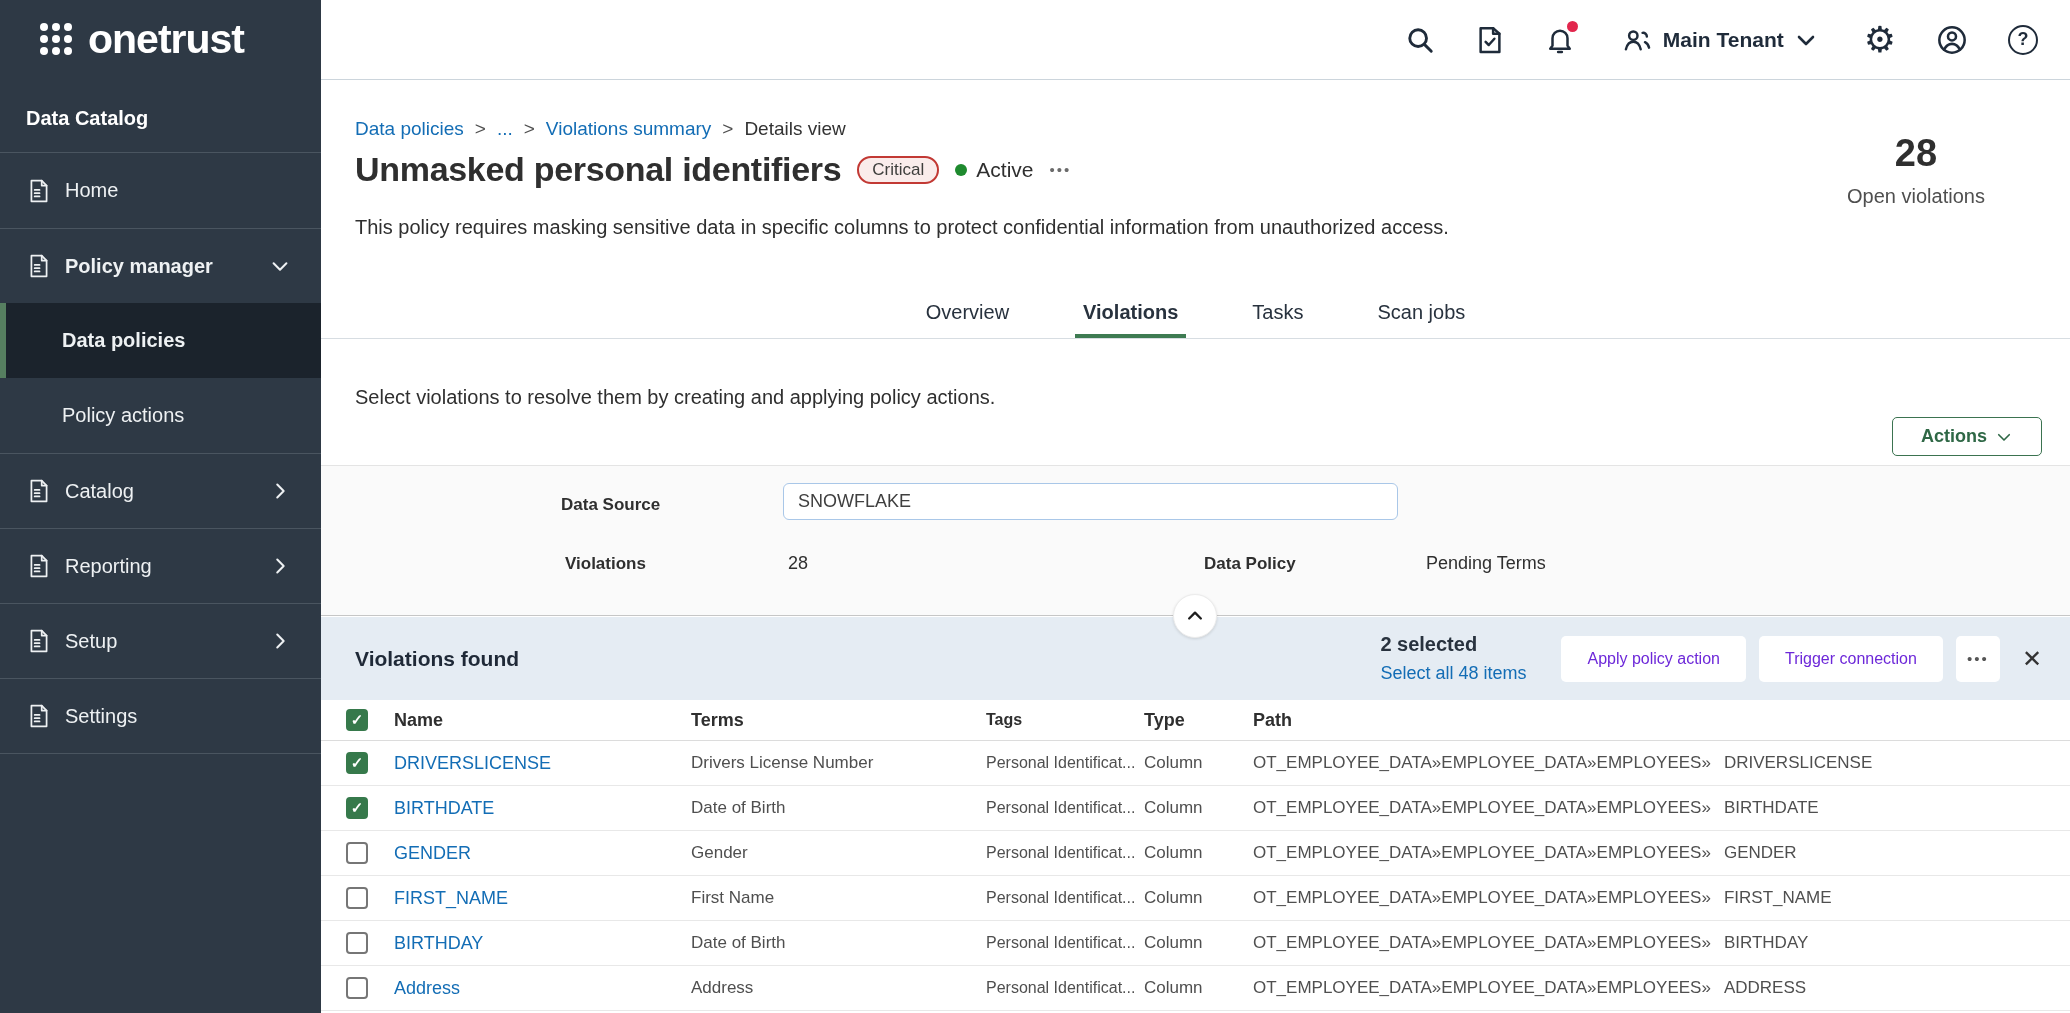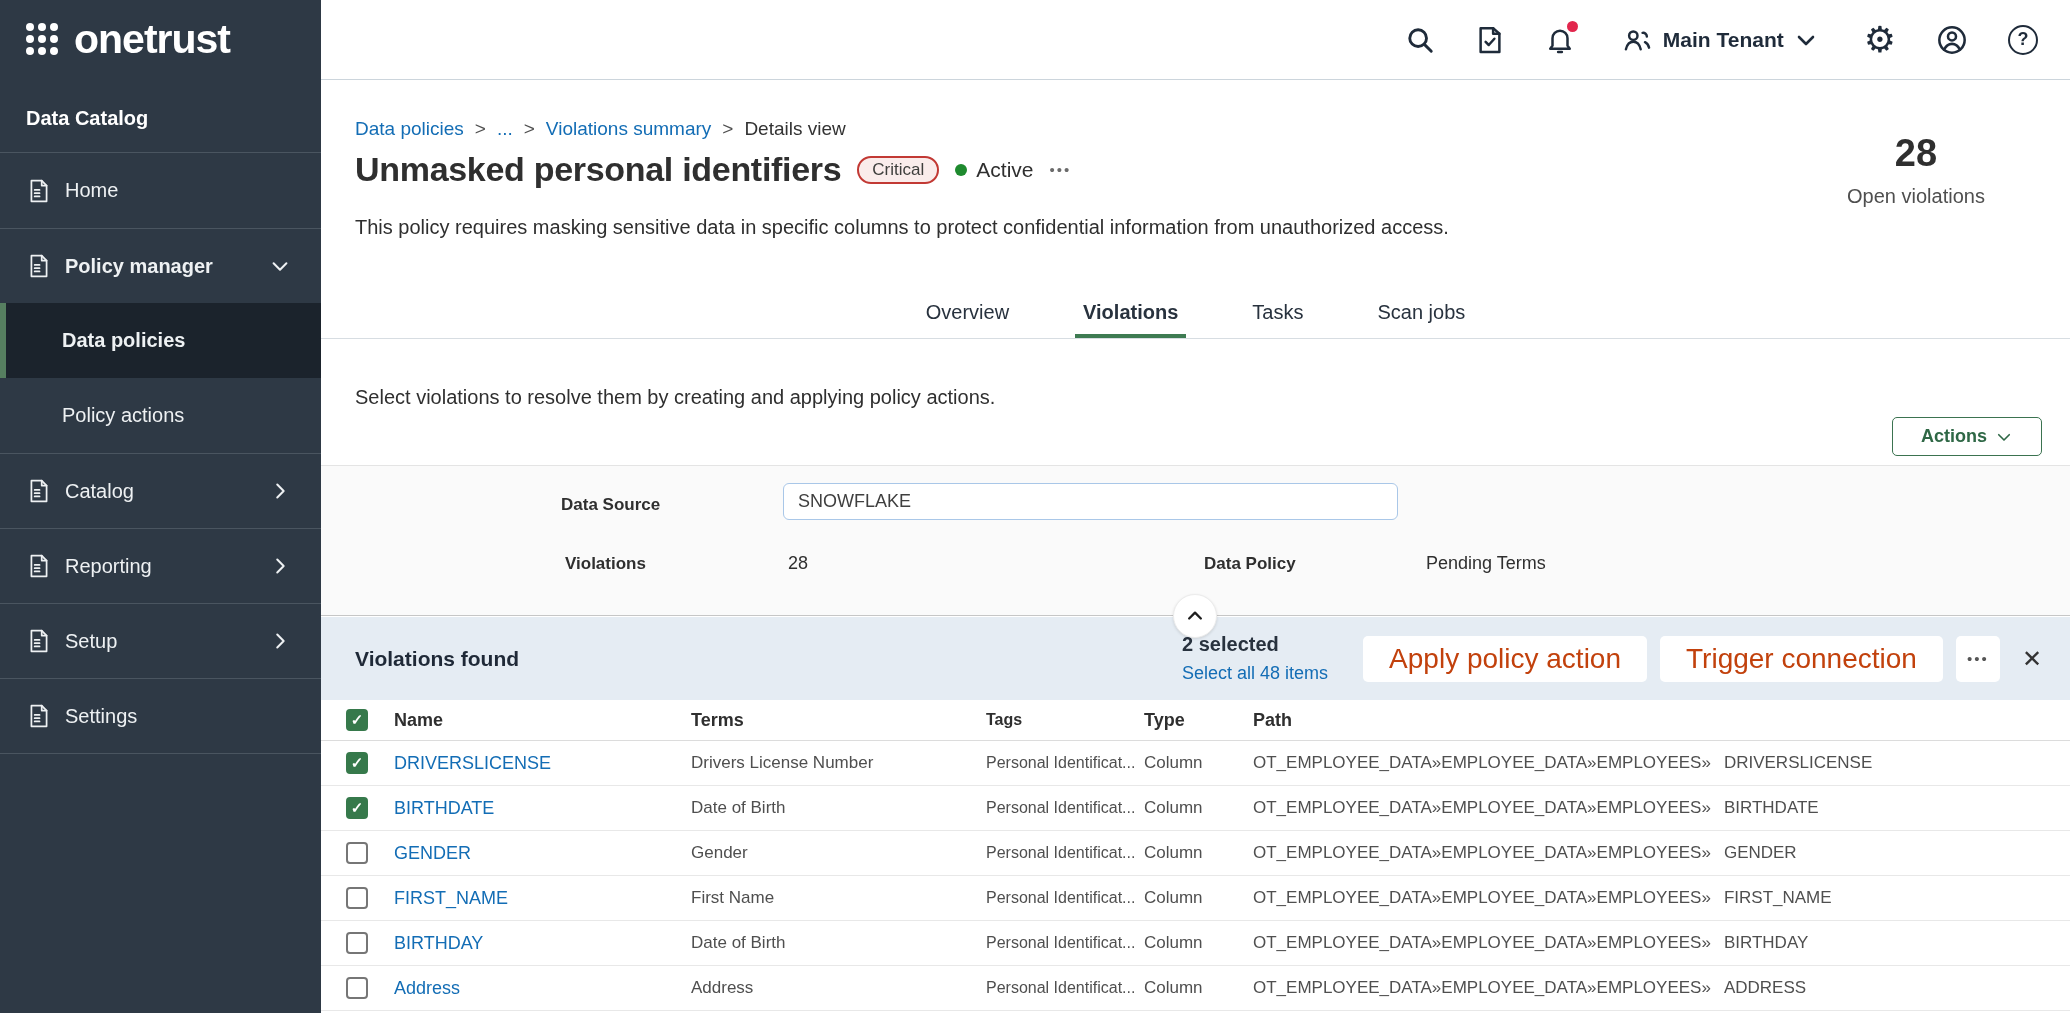--- a/index.html
+++ b/index.html
@@ -2,21 +2,21 @@
 <html><head>
 <meta charset="utf-8">
 <style>
   * { margin:0; padding:0; box-sizing:border-box; }
   html,body { width:2070px; height:1013px; overflow:hidden; background:#fff;
     font-family:"Liberation Sans", sans-serif; color:#333; }
   .page { position:relative; width:2070px; height:1013px; }
 
   
   .sidebar { position:absolute; left:0; top:0; width:321px; height:1013px; background:#2e3945; }
-  .logo-row { height:79px; display:flex; align-items:center; padding-left:26px; gap:15px; }
+  .logo-row { height:79px; display:flex; align-items:center; padding-left:40px; gap:15px; }
   .grid-icon { display:grid; grid-template-columns:repeat(3,9px); grid-auto-rows:9px; gap:3px; }
   .grid-icon i { width:8px; height:8px; border-radius:50%; background:#fff; }
   .logo-text { color:#fff; font-size:41px; font-weight:600; letter-spacing:-1px; }
   .product-label { color:#fff; font-size:20px; font-weight:bold; padding:28px 0 22px 26px; }
   .side-divider { border-bottom:1px solid #4a5560; }
   .nav-item { position:relative; height:75px; display:flex; align-items:center;
     padding-left:26px; color:#eef1f3; font-size:20px; border-top:1px solid #4a5560; cursor:pointer; }
   .nav-item:first-child { border-top:none; }
   .nav-item .doc-ic { margin-right:13px; flex:0 0 auto; }
   .nav-item.bold { font-weight:bold; }
@@ -85,22 +85,22 @@
     background:#fff; border:1px solid #ececec; box-shadow:0 1px 3px rgba(0,0,0,.12); z-index:5;
     display:flex; align-items:center; justify-content:center; cursor:pointer; }
 
   .violations-panel { position:absolute; left:0; top:537px; width:100%; height:83px; background:#e5ecf3;
     display:flex; align-items:center; padding:0 28px 0 34px; }
   .vp-title { font-size:21px; font-weight:bold; color:#1f2937; }
   .vp-spacer { flex:1; }
   .sel-block { margin-right:22px; }
   .sel-count { font-size:20px; font-weight:bold; color:#28323e; }
   .sel-all { font-size:18px; color:#136db5; margin-top:7px; cursor:pointer; }
-  .panel-btn { height:46px; background:#fff; border:none; border-radius:5px; color:#c2410c;
-    font-size:28px; font-family:"Liberation Sans", sans-serif; padding:0 26px; margin-left:13px; cursor:pointer; }
+  .panel-btn { height:46px; background:#fff; border:none; border-radius:5px; color:#6d28d9;
+    font-size:16px; font-family:"Liberation Sans", sans-serif; padding:0 26px; margin-left:13px; cursor:pointer; }
   .panel-more { width:44px; padding:0; color:#555; font-size:15px; letter-spacing:2px; }
   .panel-close { margin-left:22px; font-size:24px; color:#333; cursor:pointer; line-height:1; }
 
   
   .vtable { position:absolute; left:0; top:620px; width:100%; }
   .trow { display:flex; align-items:center; padding-left:25px; border-bottom:1px solid #e8e8e8; }
   .thead-row { height:41px; font-size:18px; font-weight:bold; color:#2f2f2f; border-bottom:1px solid #dcdcdc; }
   .body-row { height:45px; font-size:17px; color:#4f4f4f; }
   .c-check { flex:0 0 48px; display:flex; align-items:center; }
   .c-name { flex:0 0 297px; }

